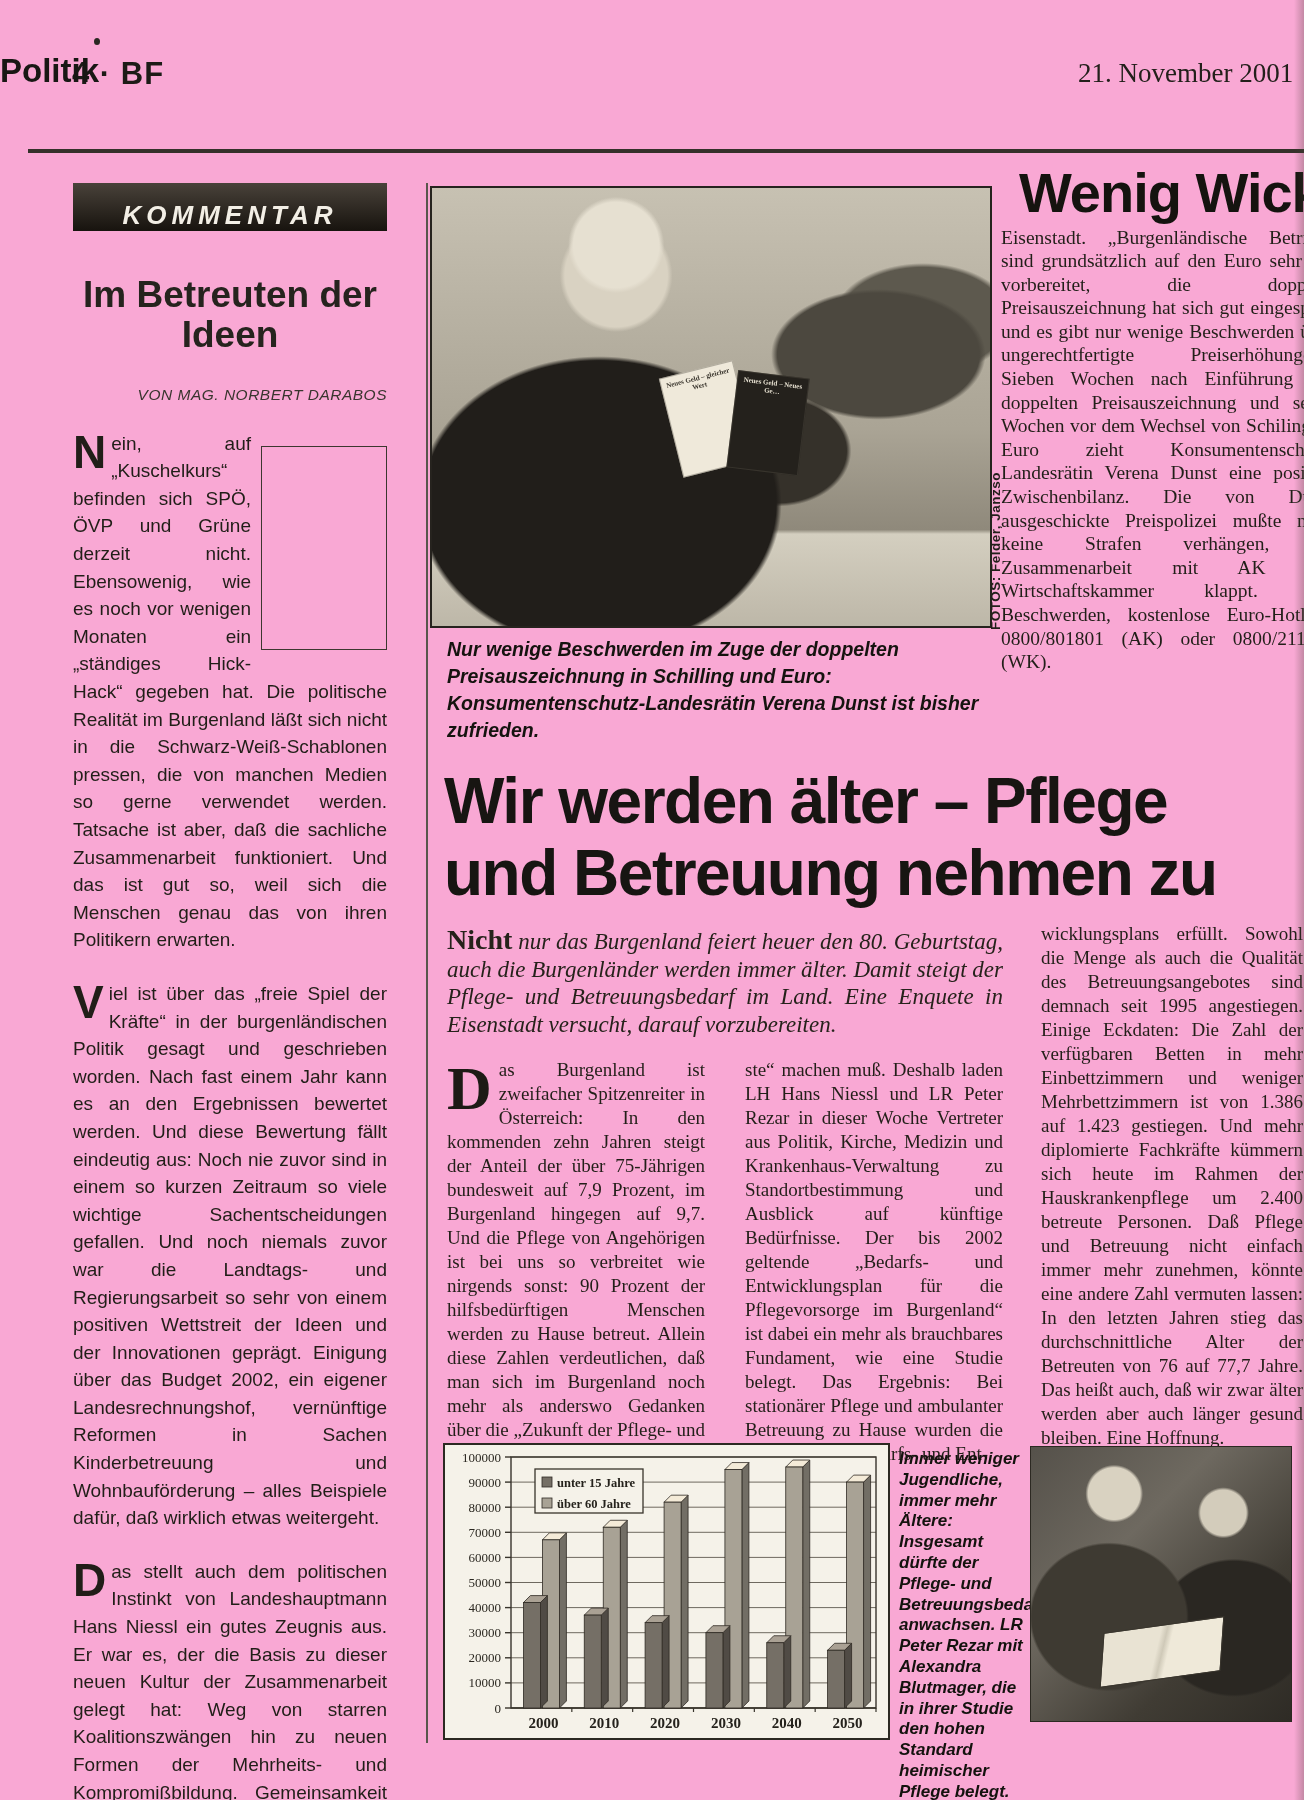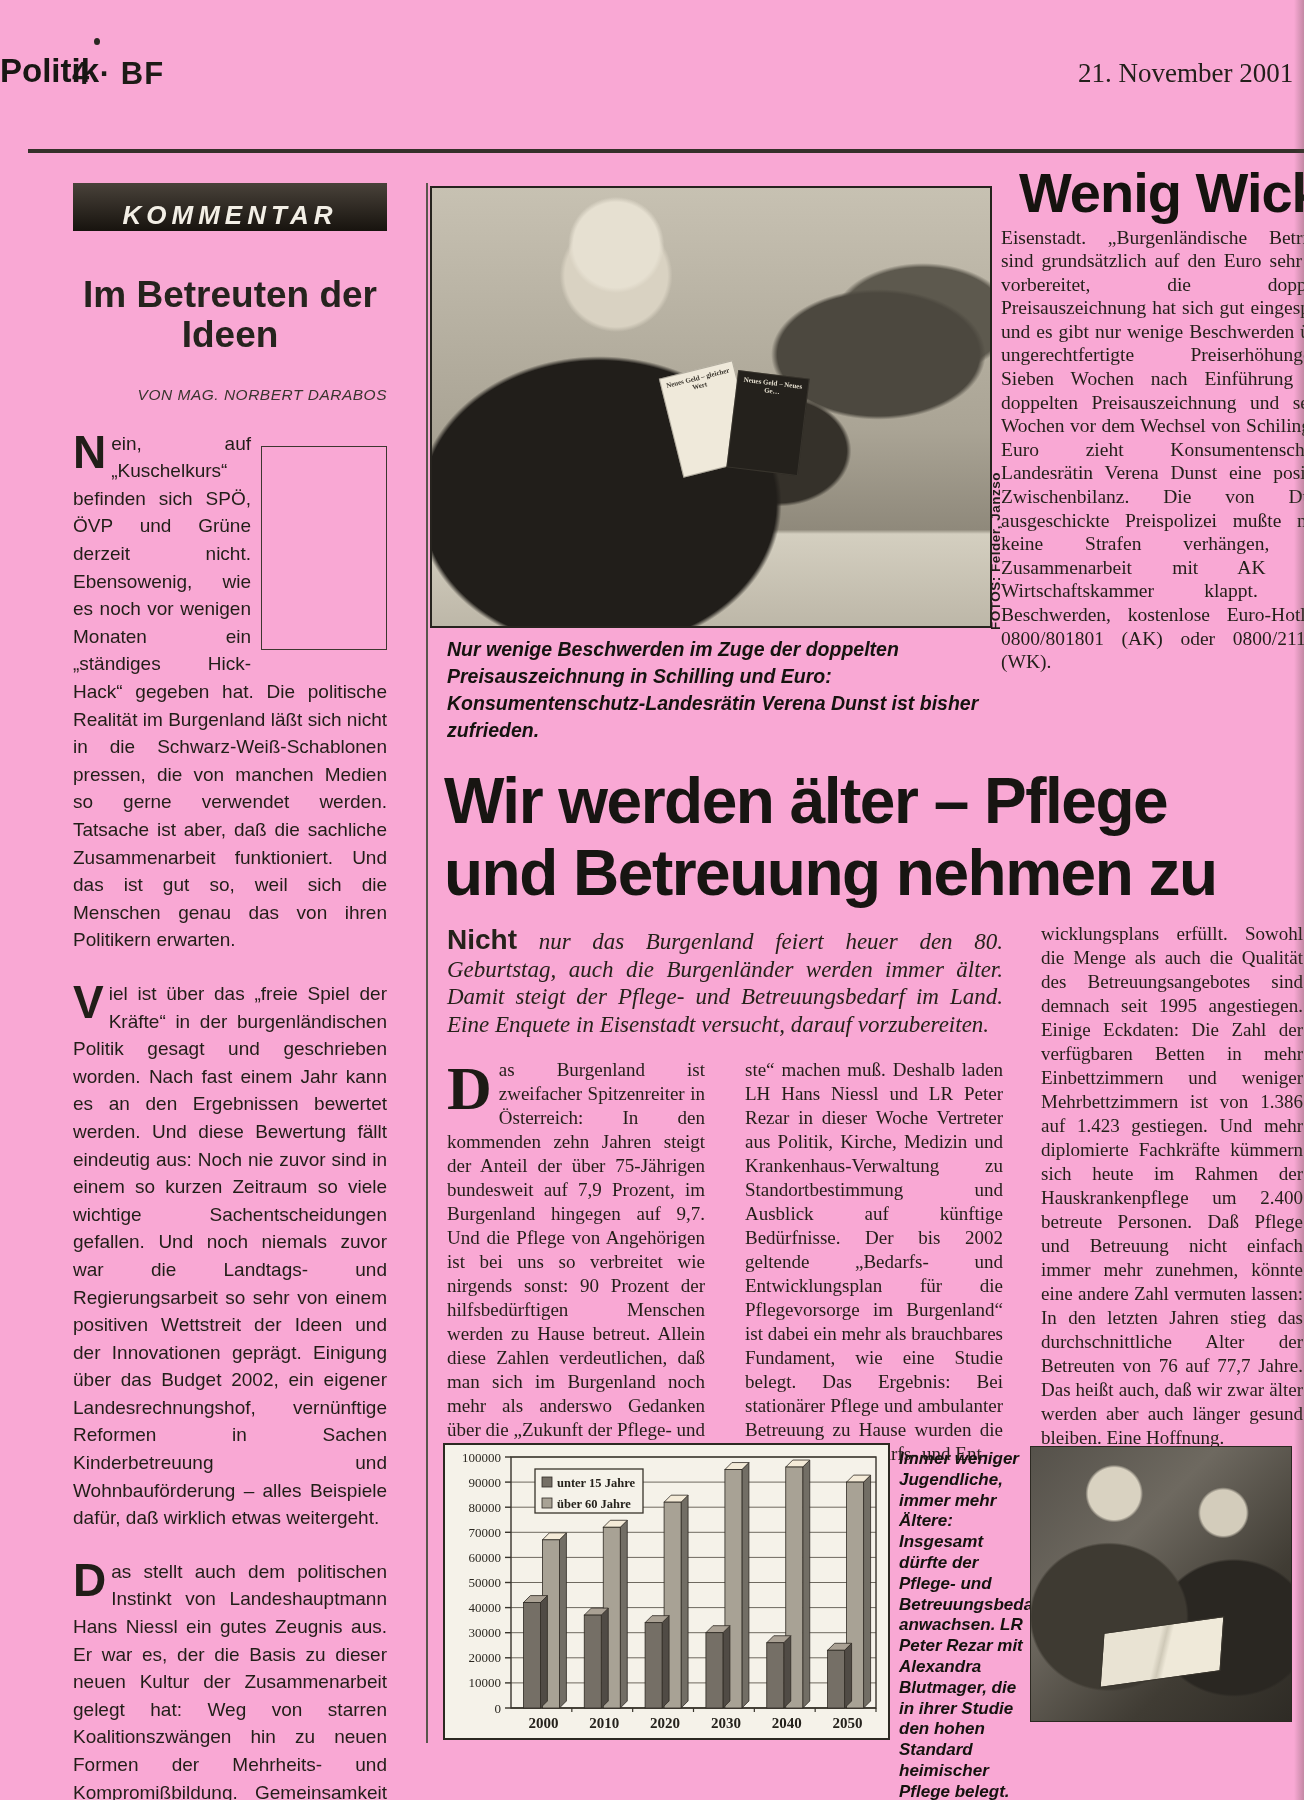--- a/index.html
+++ b/index.html
@@ -55,21 +55,21 @@
       font-family:"Liberation Sans",sans-serif;font-weight:700;font-size:13.5px;color:#221f1a;
       writing-mode:vertical-rl;transform:rotate(180deg);text-align:left;letter-spacing:.5px;}
   .main-caption{left:447px;top:636px;width:552px;font-family:"Liberation Sans",sans-serif;
       font-weight:700;font-style:italic;font-size:19.5px;line-height:27px;color:#15130f;}
 
   
   .headline{left:444px;top:722px;width:870px;font-family:"Liberation Sans",sans-serif;
       font-weight:900;font-size:64px;line-height:72px;letter-spacing:-1.5px;color:#171512;}
   .lead{left:447px;top:903px;width:556px;font-style:italic;font-size:23px;line-height:27.6px;
       text-align:justify;color:#26221b;}
-  .lead-start{font-style:normal;font-weight:900;font-family:Liberation Sans, sans-serif;font-size:28px;}
+  .lead-start{font-style:normal;font-weight:900;font-family:Liberation Serif, serif;font-size:28px;}
   .col{font-size:19px;line-height:24px;text-align:justify;color:#231f19;}
   .col1{left:447px;top:1058px;width:258px;}
   .col2{left:745px;top:1058px;width:258px;}
   .col3{left:1041px;top:922px;width:262px;}
   .sdrop{float:left;font-weight:700;font-size:62px;line-height:.8;padding:6px 7px 0 0;color:#1d1a15;}
 
   
   .euro-headline{left:1019px;top:114px;width:400px;font-family:"Liberation Sans",sans-serif;
       font-weight:900;font-size:56px;letter-spacing:-1px;color:#15130f;white-space:nowrap;}
   .euro-body{left:1001px;top:206px;width:334px;font-size:19.5px;line-height:23.6px;

